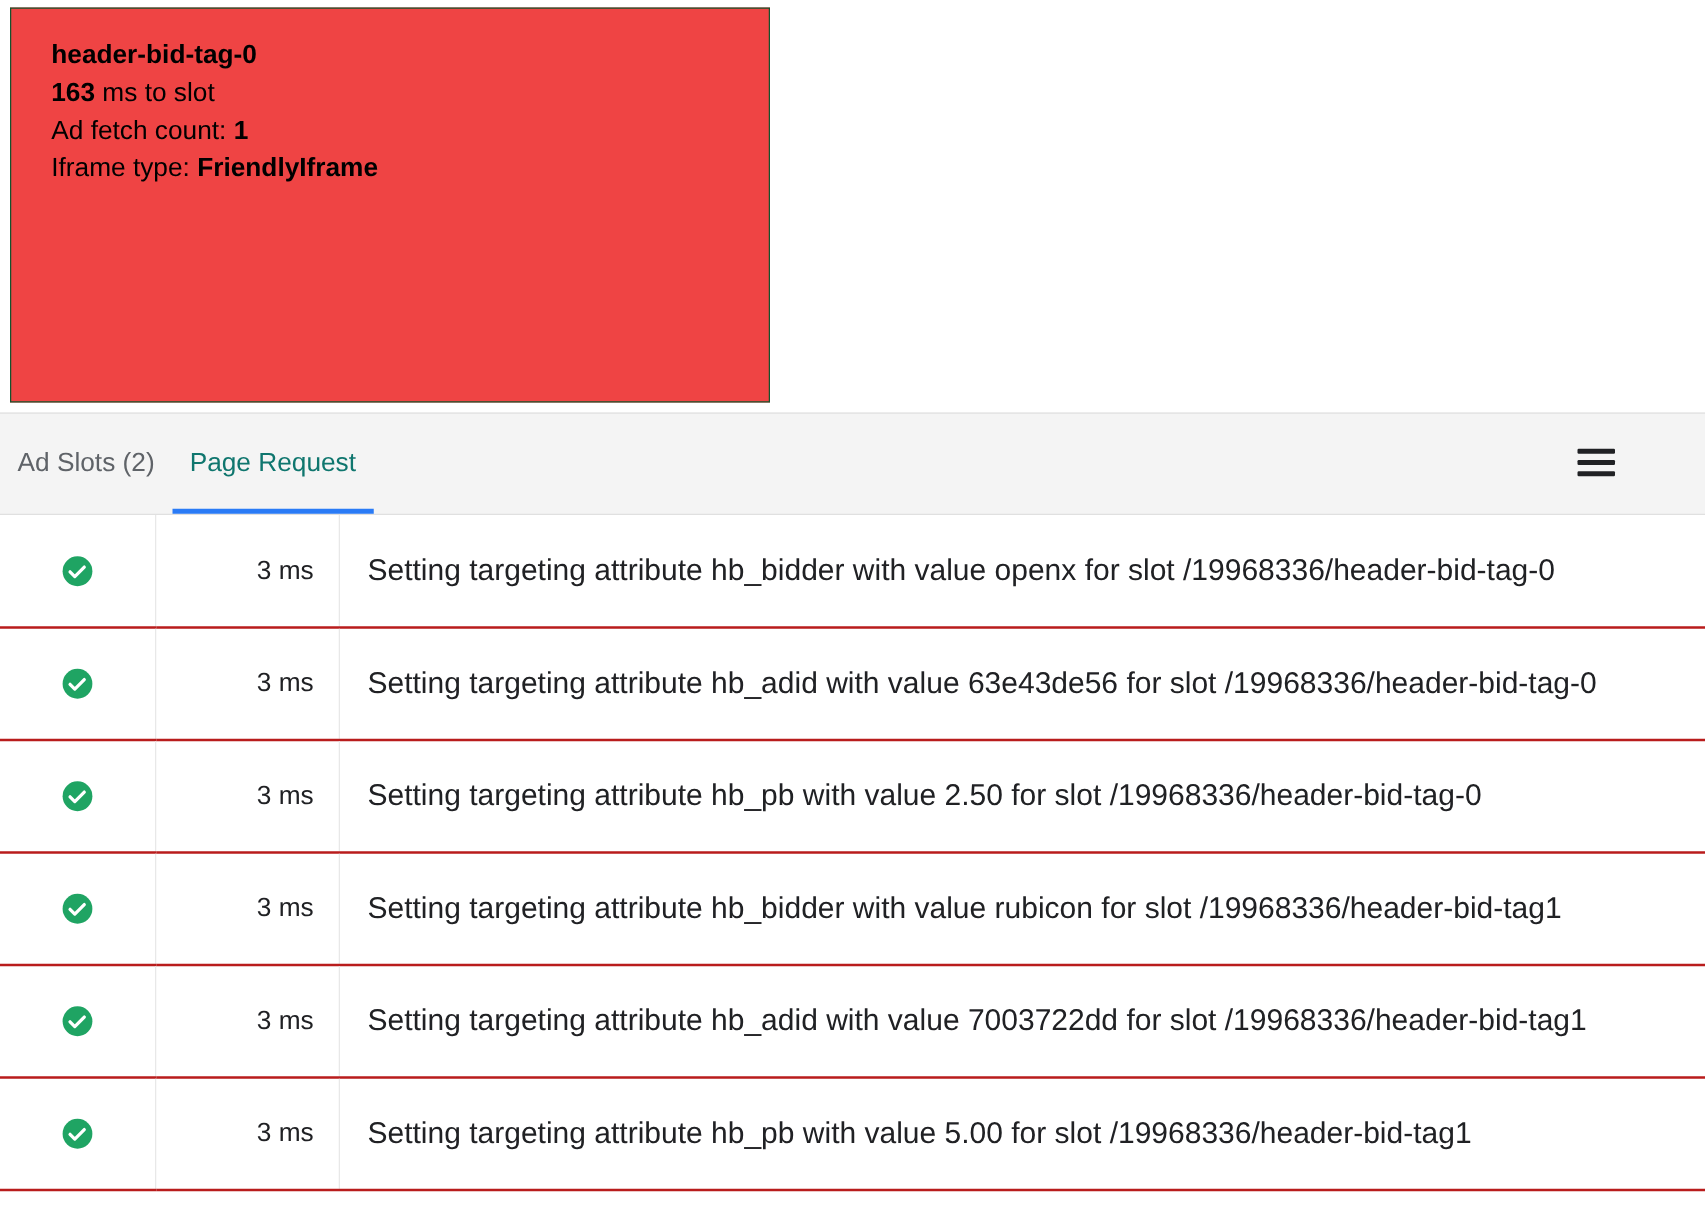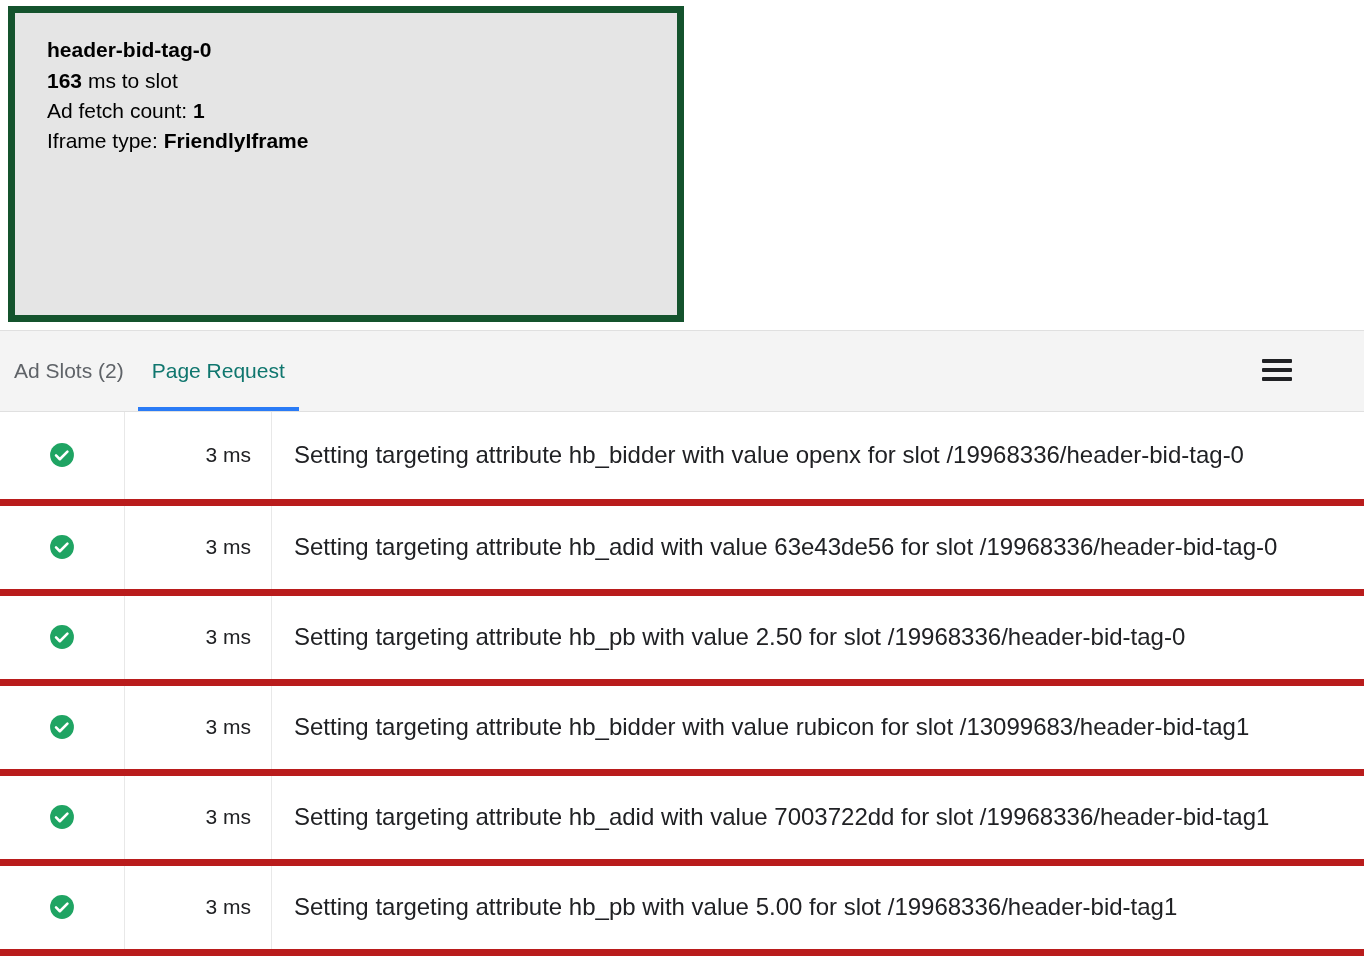--- a/index.html
+++ b/index.html
@@ -13,24 +13,24 @@
     font-family: "Liberation Sans", sans-serif;
     color: #202124;
     overflow: hidden;
   }
 
   
   .info-card {
     position: absolute;
     left: 8px;
     top: 6px;
-    width: 676px;
+    width: 608px;
     height: 316px;
-    background: #e5e5e5;
-    border: 7px solid #14532d;
+    background: #ef4444;
+    border: 1px solid #14532d;
     box-sizing: border-box;
     padding: 22px 0 0 32px;
   }
   .info-line {
     font-size: 21px;
     line-height: 30px;
     color: #000;
     white-space: nowrap;
   }
   .info-line.title {
@@ -101,21 +101,21 @@
     left: 0;
     top: 412px;
     width: 1364px;
     border-collapse: collapse;
     table-layout: fixed;
   }
   .log-table tr {
     height: 90px;
   }
   .log-table td {
-    border-bottom: 7px solid #b91c1c;
+    border-bottom: 2px solid #b91c1c;
     vertical-align: middle;
     padding: 0;
   }
   .col-status {
     width: 124px;
     text-align: center;
     border-right: 1px solid #e8e8e8;
   }
   .col-time {
     width: 126px;
@@ -204,21 +204,21 @@
       <td class="col-msg">Setting targeting attribute hb_pb with value 2.50 for slot /19968336/header-bid-tag-0</td>
     </tr>
     <tr>
       <td class="col-status">
         <svg class="check-icon" viewBox="0 0 24 24">
           <circle cx="12" cy="12" r="11" fill="#1fa463"></circle>
           <path d="M6.5 12.4l3.5 3.5 7-7" fill="none" stroke="#ffffff" stroke-width="2.4" stroke-linecap="round" stroke-linejoin="round"></path>
         </svg>
       </td>
       <td class="col-time">3 ms</td>
-      <td class="col-msg">Setting targeting attribute hb_bidder with value rubicon for slot /13099683/header-bid-tag1</td>
+      <td class="col-msg">Setting targeting attribute hb_bidder with value rubicon for slot /19968336/header-bid-tag1</td>
     </tr>
     <tr>
       <td class="col-status">
         <svg class="check-icon" viewBox="0 0 24 24">
           <circle cx="12" cy="12" r="11" fill="#1fa463"></circle>
           <path d="M6.5 12.4l3.5 3.5 7-7" fill="none" stroke="#ffffff" stroke-width="2.4" stroke-linecap="round" stroke-linejoin="round"></path>
         </svg>
       </td>
       <td class="col-time">3 ms</td>
       <td class="col-msg">Setting targeting attribute hb_adid with value 7003722dd for slot /19968336/header-bid-tag1</td>

